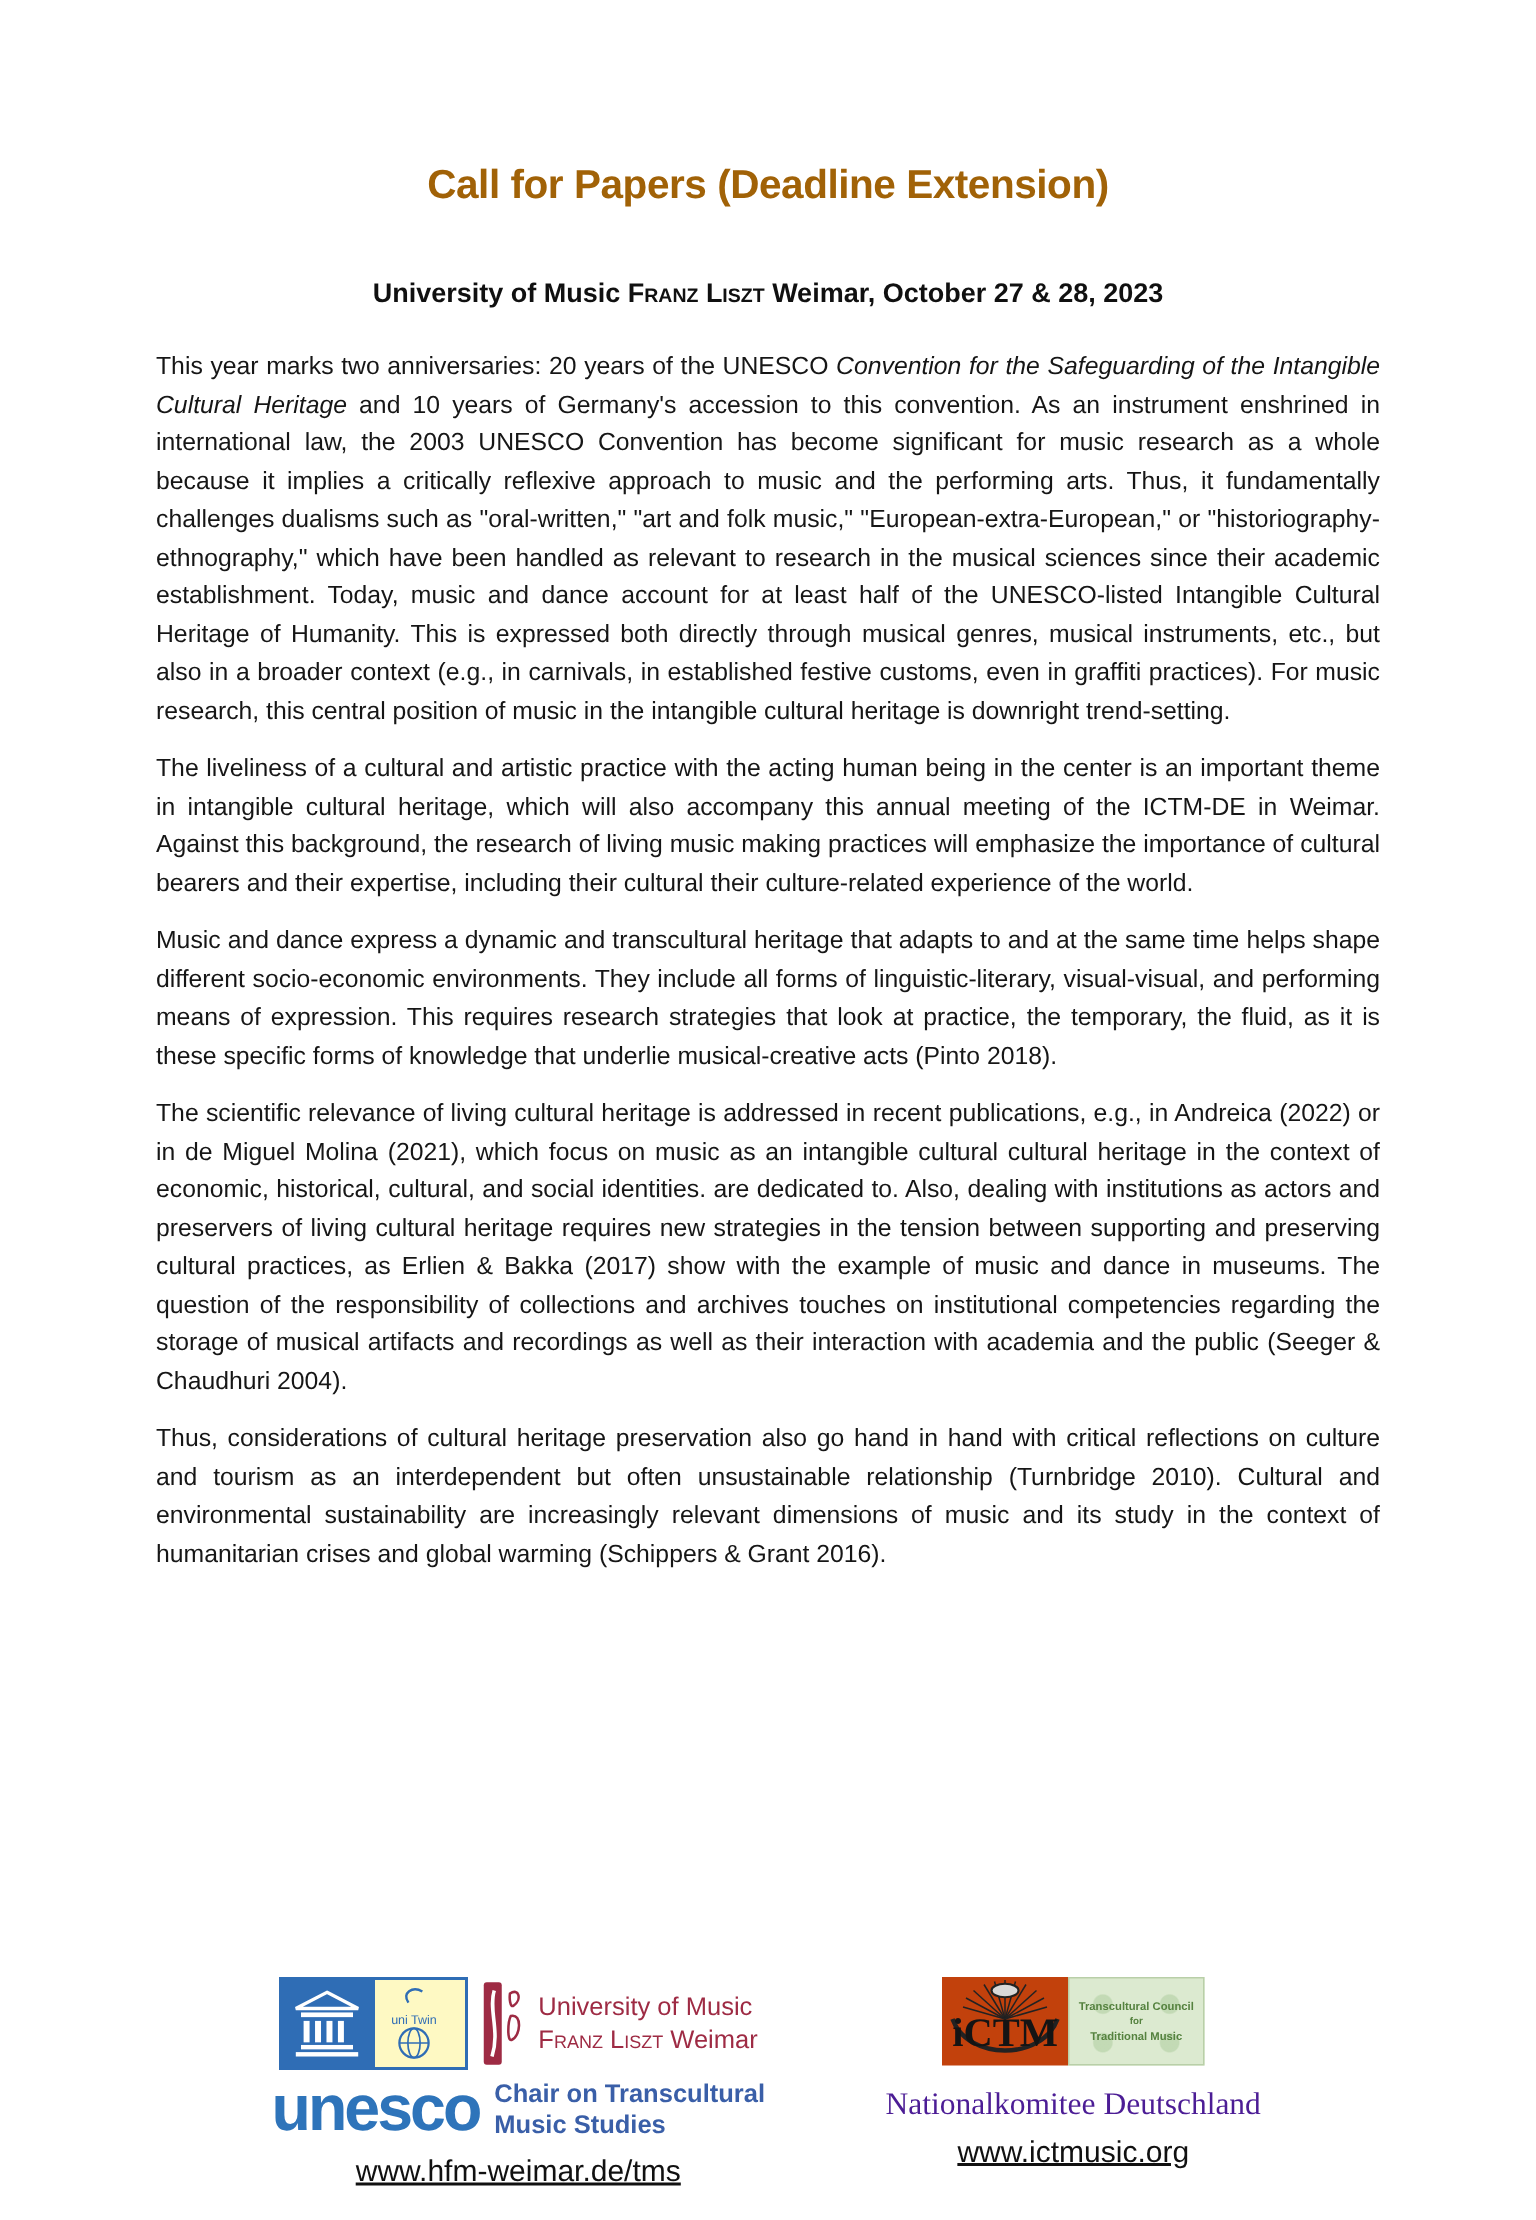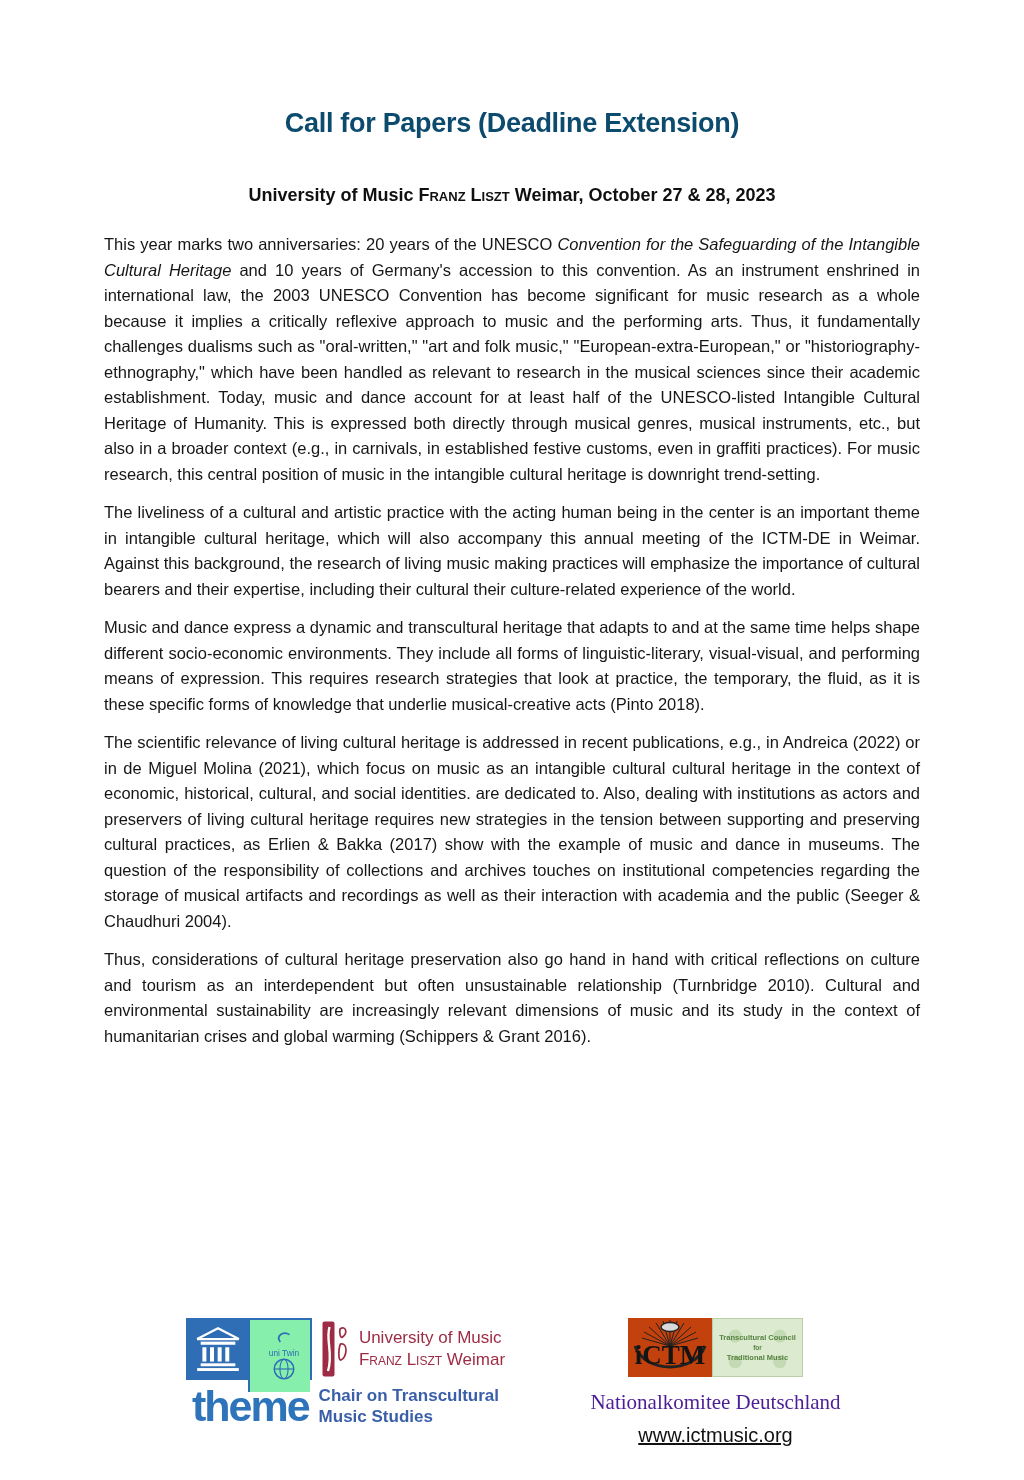--- a/index.html
+++ b/index.html
@@ -11,21 +11,21 @@
     position: relative;
     overflow: hidden;
   }
   .page { padding: 0 104px; }
 
   
   .doc-title {
     margin: 0; padding-top: 108px;
     text-align: center;
     font-size: 27px; font-weight: bold; letter-spacing: -0.3px;
-    color: #0c4a6e;
+    color: #a16207;
   }
   .doc-subtitle {
     margin-top: 46px;
     text-align: center;
     font-size: 18px; font-weight: bold;
     color: #101010;
   }
   .smallcaps { font-variant: small-caps; }
   .doc-heading {
     margin-top: 50px;
@@ -46,21 +46,21 @@
   .italic { font-style: italic; }
 
   
   .footer { position: absolute; left: 0; top: 1318px; width: 1024px; }
   .f-left  { position: absolute; left: 183px; width: 325px; text-align: center; }
   .f-right { position: absolute; left: 588px; width: 255px; text-align: center; }
 
   .logo-row { display: flex; justify-content: center; align-items: flex-start; gap: 9px; }
   .unesco-box { display: flex; border: 2px solid #2f6db5; height: 58px; }
   .temple-sq { width: 60px; height: 58px; background: #2f6db5; display: flex; align-items: center; justify-content: center; }
-  .unitwin-sq { width: 60px; height: 72px; background: #86efac; border-left: 2px solid #2f6db5; display: flex; align-items: center; justify-content: flex-end; }
+  .unitwin-sq { width: 60px; height: 58px; background: #fef9c3; border-left: 2px solid #2f6db5; display: flex; align-items: center; justify-content: flex-start; }
 
   .hfm { display: flex; align-items: center; gap: 8px; height: 62px; }
   .hfm-text { text-align: left; color: #9e2b44; font-size: 17px; line-height: 1.3; white-space: nowrap; }
 
   .unesco-row { display: flex; justify-content: center; align-items: center; gap: 10px; margin-top: 5px; }
   .unesco-wordmark { font-size: 43px; font-weight: bold; color: #2e74ba; letter-spacing: -2px; line-height: 1; }
   .chair-text { text-align: left; font-size: 17px; font-weight: bold; color: #3a5fa8; line-height: 1.2; white-space: nowrap; }
 
   .f-link { margin-top: 9px; font-size: 20px; }
   .f-link a { color: #111111; text-decoration: underline; cursor: pointer; }
@@ -141,27 +141,30 @@
           <path d="M19.5 24 C27.5 22, 26 38, 20 40 C17 41, 17.5 28, 19.5 24 Z" fill="none" stroke="#9e2b44" stroke-width="1.7"></path>
         </svg>
         <div class="hfm-text">
           <div>University of Music</div>
           <div><span class="smallcaps">Franz Liszt</span><span> Weimar</span></div>
         </div>
       </div>
     </div>
 
     <div class="unesco-row">
-      <div class="unesco-wordmark">theme</div>
+      <div class="unesco-wordmark">unesco</div>
       <div class="chair-text">
         <div>Chair on Transcultural</div>
         <div>Music Studies</div>
       </div>
     </div>
 
+    <div class="f-link">
+      <a>www.hfm-weimar.de/tms</a>
+    </div>
   </div>
 
   <div class="f-right">
     <div class="ictm-row">
       <div class="ictm-gray">
         <svg width="84" height="59" viewBox="0 0 84 59" aria-hidden="true">
           <g stroke="#222222" stroke-width="1">
             <line x1="42" y1="28" x2="16" y2="14"></line>
               <line x1="42" y1="28" x2="21" y2="9"></line>
             <line x1="42" y1="28" x2="28" y2="5"></line>

